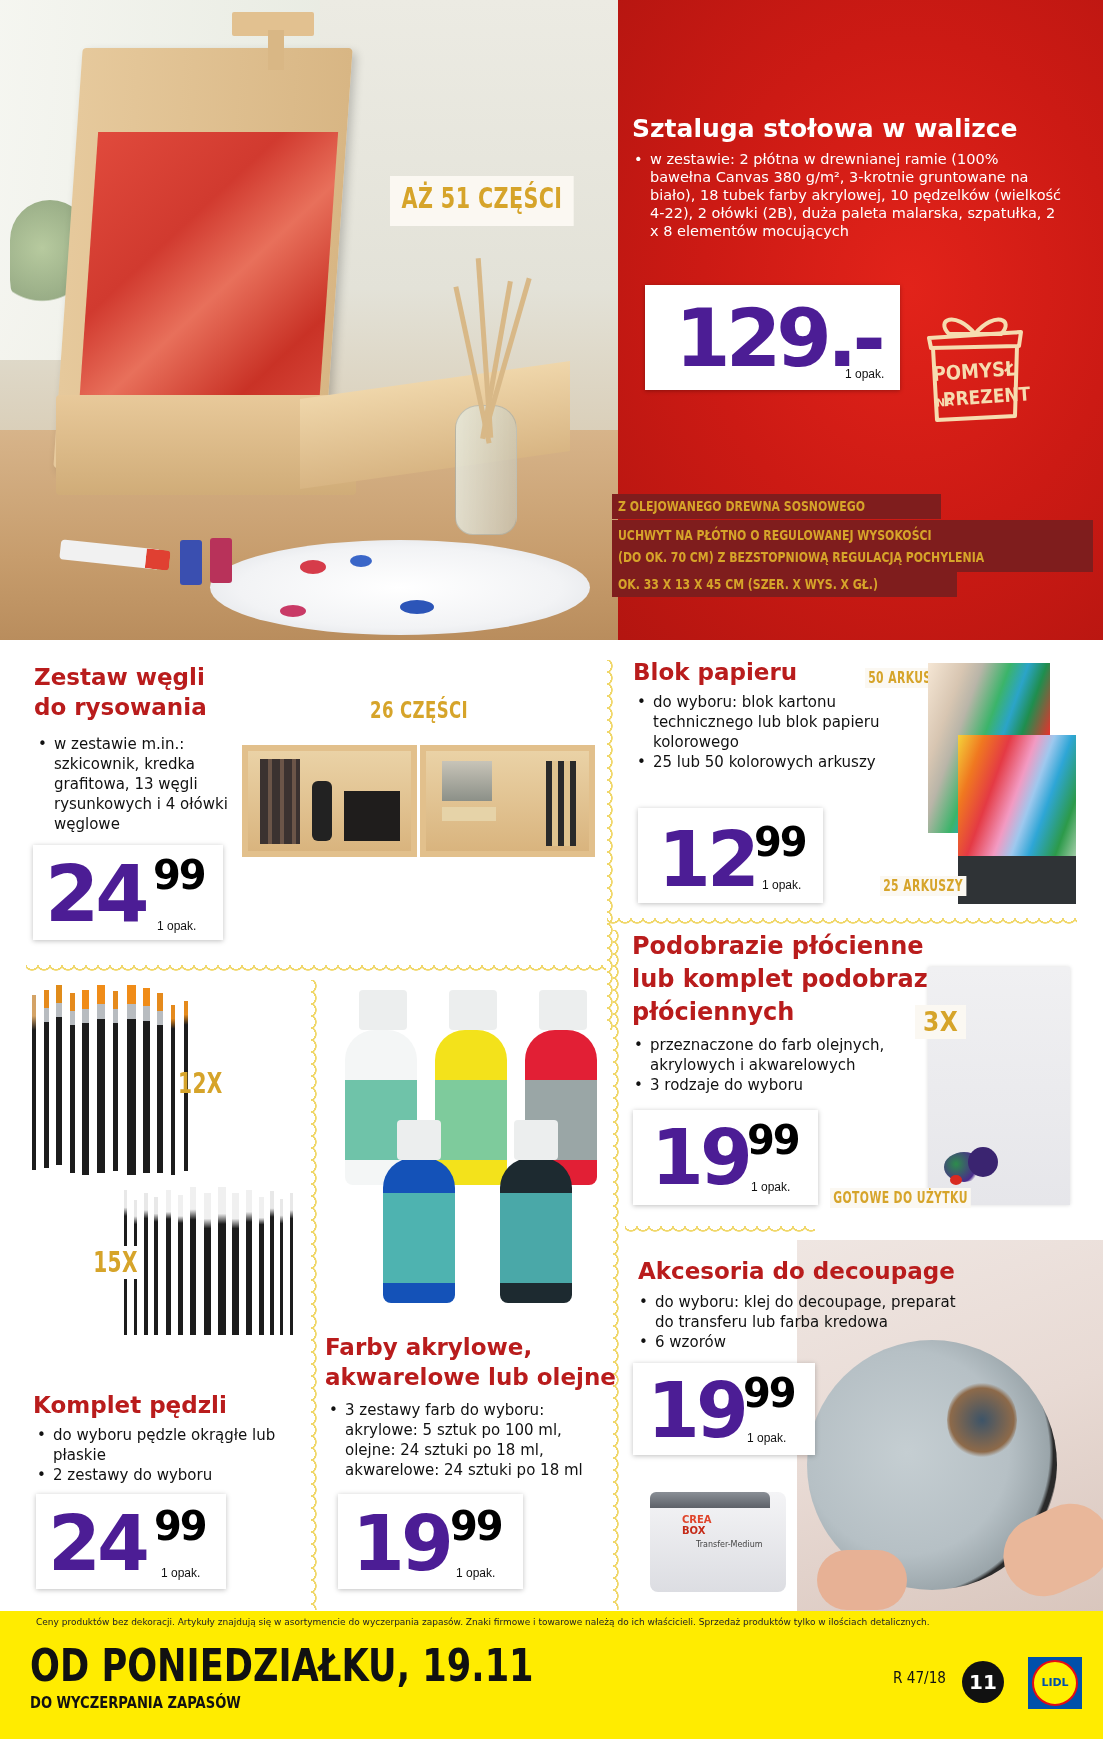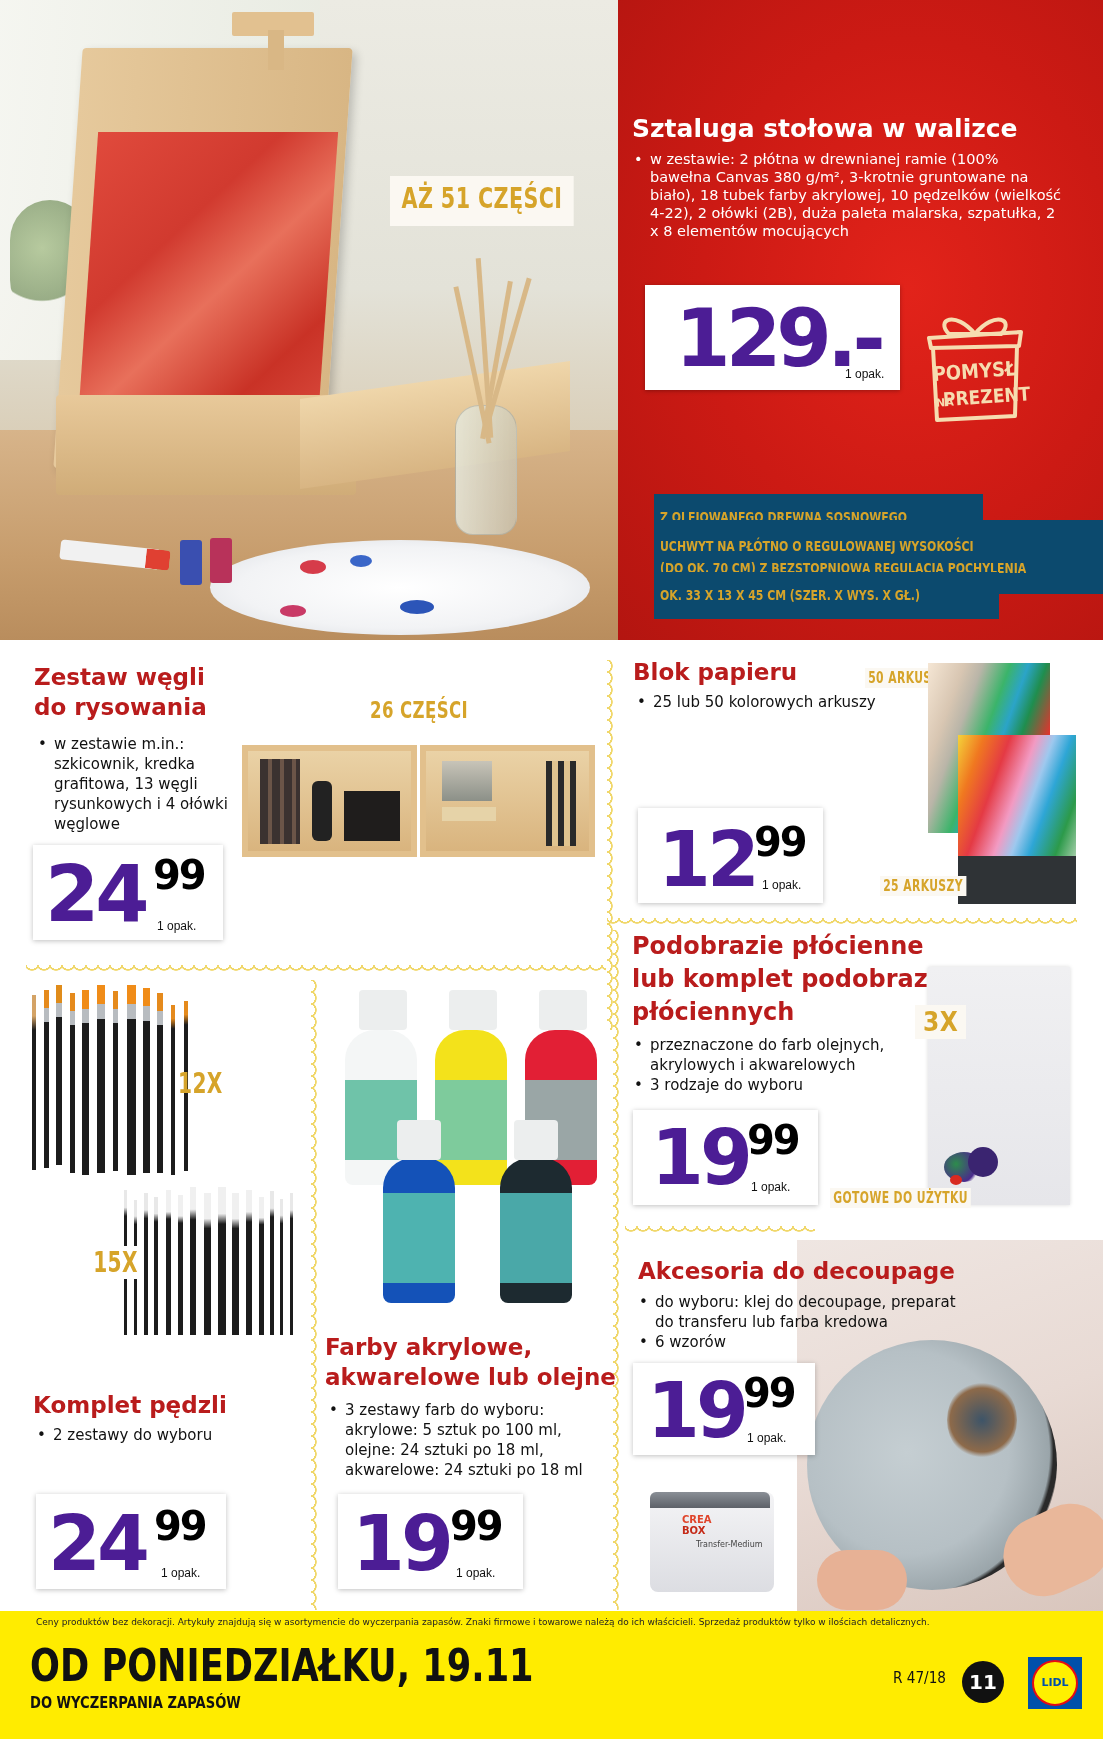--- a/index.html
+++ b/index.html
@@ -34,21 +34,21 @@
 
   
   .red-panel { left: 618px; top: 0; width: 485px; height: 640px;
     background: radial-gradient(ellipse at 60% 45%, #e2231a 0%, #cc1a14 50%, #b31510 100%); }
   .hero-title { left: 632px; top: 114px; font-size: 25px; font-weight: bold; color: #fff; white-space: nowrap; }
   .hero-desc { left: 632px; top: 150px; width: 430px; font-size: 14.5px; line-height: 18px; color: #fff; }
   .hero-desc li { list-style: none; position: relative; padding-left: 18px; }
   .hero-desc li::before { content: "•"; position: absolute; left: 2px; }
   .hero-price { left: 645px; top: 285px; width: 255px; height: 105px; background: #fff; box-shadow: 0 1px 4px rgba(0,0,0,.3); }
   .gift { left: 915px; top: 312px; width: 120px; height: 115px; }
-  .feat { left: 654px; background: #0c4a6e; color: #d6a42a; font-weight: bold; font-size: 14px; line-height: 17px; padding: 15px 6px; white-space: nowrap; }
+  .feat { left: 612px; background: #7f1d1d; color: #d6a42a; font-weight: bold; font-size: 14px; line-height: 17px; padding: 4px 6px; white-space: nowrap; }
   .feat span { display: inline-block; transform: scaleX(.78); transform-origin: left center; }
 
   
   .price-box { background: #fff; box-shadow: 0 1px 5px rgba(0,0,0,.25); }
   .price-main { position: absolute; font-weight: bold; color: #4c1d95; font-family: "DejaVu Sans", sans-serif; letter-spacing: -4px; line-height: 1; }
   .price-cents { position: absolute; font-weight: bold; color: #000; font-family: "DejaVu Sans", sans-serif; letter-spacing: -2px; line-height: 1; }
   .price-unit { position: absolute; font-size: 12px; color: #111; font-family: "Liberation Sans", sans-serif; white-space: nowrap; }
 
   
   .p-title { font-size: 23px; font-weight: bold; line-height: 30px; color: #b91c1c; }
@@ -156,20 +156,21 @@
 
 <div class="abs wave-v" style="left:607px;top:660px;height:370px;"></div>
 <div class="abs wave-h" style="left:26px;top:965px;width:580px;"></div>
 <div class="abs wave-v" style="left:311px;top:980px;height:630px;"></div>
 <div class="abs wave-h" style="left:607px;top:918px;width:470px;"></div>
 <div class="abs wave-v" style="left:613px;top:930px;height:680px;"></div>
 <div class="abs wave-h" style="left:625px;top:1226px;width:190px;"></div>
 
 <div class="abs p-title" style="left:633px;top:657px;">Blok papieru</div>
 <ul class="abs p-list" style="left:633px;top:692px;width:260px;">
+  <li>do wyboru: blok kartonu technicznego lub blok papieru kolorowego</li>
   <li>25 lub 50 kolorowych arkuszy</li>
 </ul>
 <div class="abs badge-gold" style="left:865px;top:668px;font-size:15px;padding:1px 4px;transform:scaleX(.8);transform-origin:left top;">50 ARKUSZY</div>
 <div class="abs" style="left:928px;top:663px;width:122px;height:170px;background:linear-gradient(110deg,#f5e6d4 0%,#d8c6b2 20%,#b9b5a8 30%,#3bb46a 45%,#2ba4c8 55%,#1f8e4e 65%,#e1342e 80%,#f2f2f2 100%);"></div>
 <div class="abs" style="left:958px;top:735px;width:118px;height:160px;background:linear-gradient(110deg,#f4d33a 0%,#f07820 15%,#e43a44 30%,#f29ac2 45%,#9ec8ee 55%,#2ea6d6 65%,#2c9a4a 80%,#f2efe6 100%);"></div>
 <div class="abs" style="left:958px;top:856px;width:118px;height:48px;background:#2f3336;"></div>
 <div class="abs badge-gold" style="left:880px;top:876px;font-size:15px;padding:1px 4px;transform:scaleX(.8);transform-origin:left top;">25 ARKUSZY</div>
 <div class="abs price-box" style="left:638px;top:808px;width:185px;height:95px;">
   <span class="price-main" style="left:20px;top:14px;font-size:76px;">12</span>
   <span class="price-cents" style="left:116px;top:14px;font-size:40px;">99</span>
@@ -228,20 +229,21 @@
   <div class="abs" style="left:126px;top:5px;width:6px;height:145px;background:linear-gradient(180deg,#f0f0f0 0 15%,#1c1c1c 22%);"></div>
   <div class="abs" style="left:139px;top:12px;width:5px;height:138px;background:linear-gradient(180deg,#f0f0f0 0 15%,#1c1c1c 20%);"></div>
   <div class="abs" style="left:150px;top:6px;width:4px;height:144px;background:linear-gradient(180deg,#e8e8e8 0 12%,#1c1c1c 18%);"></div>
   <div class="abs" style="left:160px;top:14px;width:3px;height:136px;background:linear-gradient(180deg,#e8e8e8 0 12%,#1c1c1c 18%);"></div>
   <div class="abs" style="left:170px;top:8px;width:3px;height:142px;background:linear-gradient(180deg,#e8e8e8 0 12%,#1c1c1c 18%);"></div>
 </div>
 <div class="abs badge-gold" style="left:90px;top:1246px;font-size:28px;background:#fff;padding:0 4px;transform:scaleX(.8);transform-origin:left top;">15X</div>
 
 <div class="abs p-title" style="left:33px;top:1390px;">Komplet pędzli</div>
 <ul class="abs p-list" style="left:33px;top:1425px;width:260px;">
+  <li>do wyboru pędzle okrągłe lub płaskie</li>
   <li>2 zestawy do wyboru</li>
 </ul>
 <div class="abs price-box" style="left:36px;top:1494px;width:190px;height:95px;">
   <span class="price-main" style="left:12px;top:12px;font-size:76px;">24</span>
   <span class="price-cents" style="left:118px;top:12px;font-size:40px;">99</span>
   <span class="price-unit" style="left:125px;top:72px;">1 opak.</span>
 </div>
 
 <div class="abs" style="left:345px;top:990px;width:255px;height:320px;">
   <div class="abs" style="left:0;top:40px;width:72px;height:155px;border-radius:30px 30px 8px 8px;background:#f4f6f6;">
@@ -290,21 +292,21 @@
 <ul class="abs p-list" style="left:635px;top:1292px;width:340px;">
   <li>do wyboru: klej do decoupage, preparat do transferu lub farba kredowa</li>
   <li>6 wzorów</li>
 </ul>
 <div class="abs price-box" style="left:633px;top:1363px;width:182px;height:92px;">
   <span class="price-main" style="left:14px;top:10px;font-size:76px;">19</span>
   <span class="price-cents" style="left:110px;top:10px;font-size:40px;">99</span>
   <span class="price-unit" style="left:114px;top:68px;">1 opak.</span>
 </div>
 <div class="abs" style="left:625px;top:1462px;width:172px;height:149px;background:#fff;"></div>
-<div class="abs" style="left:650px;top:1492px;width:124px;height:100px;border-radius:8px;background:linear-gradient(180deg,#f4f4f6,#dcdde2);">
+<div class="abs" style="left:650px;top:1492px;width:136px;height:100px;border-radius:8px;background:linear-gradient(180deg,#f4f4f6,#dcdde2);">
   <div class="abs" style="left:0;top:0;width:120px;height:16px;background:linear-gradient(180deg,#8a8f96,#5d6168);border-radius:6px 6px 0 0;"></div>
   <div class="abs" style="left:32px;top:22px;font-size:10px;font-weight:bold;color:#e0442a;line-height:11px;">
     <div>CREA</div>
     <div style="color:#c42a18;">BOX</div>
   </div>
   <div class="abs" style="left:32px;top:48px;font-size:8px;color:#444;white-space:nowrap;margin-left:14px;">Transfer-Medium</div>
 </div>
 
 <div class="abs footer"></div>
 <div class="abs disclaimer">Ceny produktów bez dekoracji.  Artykuły znajdują się w asortymencie do wyczerpania zapasów.  Znaki firmowe i towarowe należą do ich właścicieli. Sprzedaż produktów tylko w ilościach detalicznych.</div>

